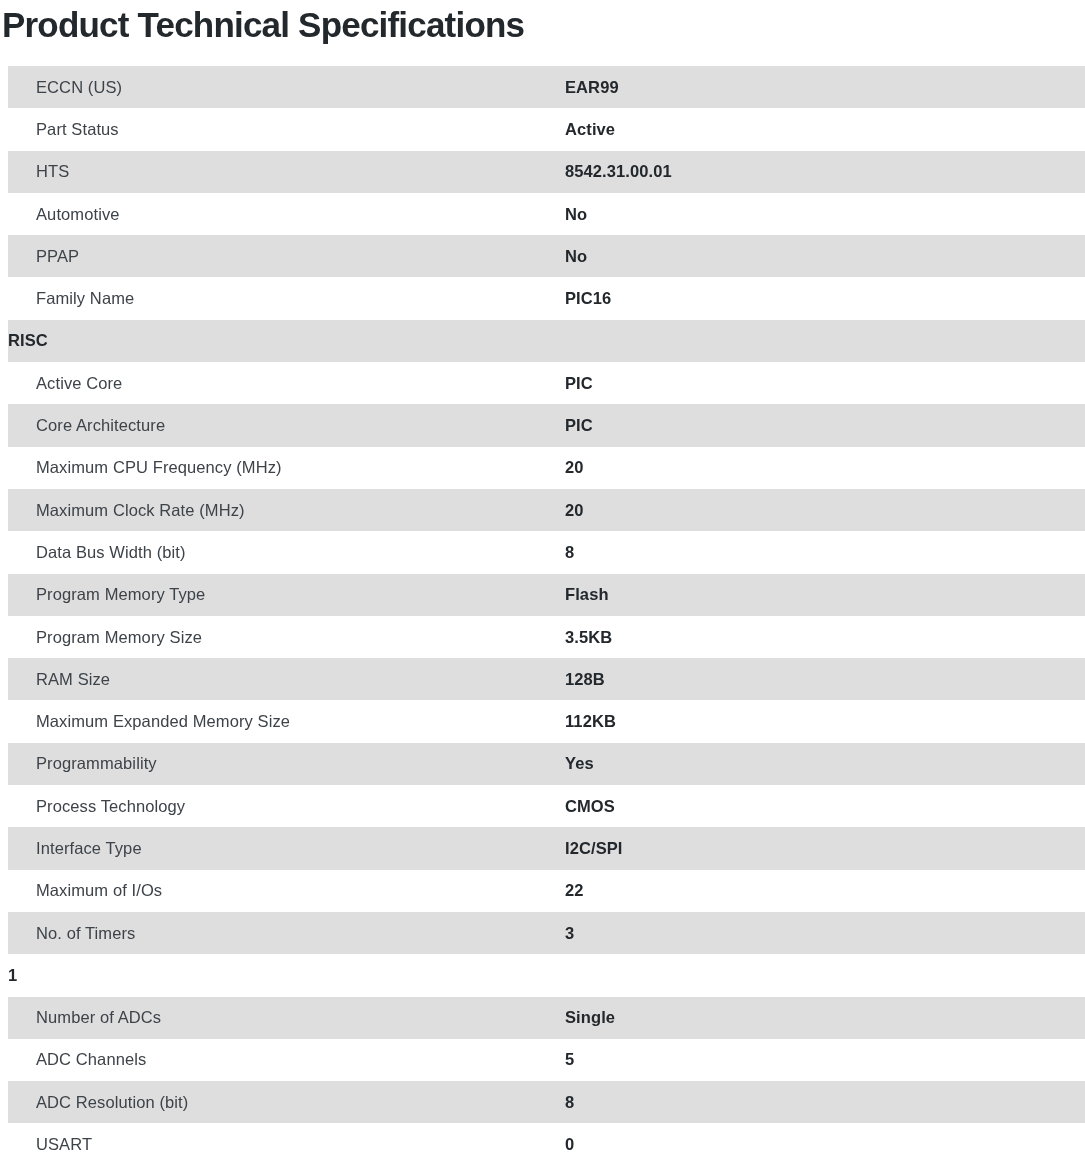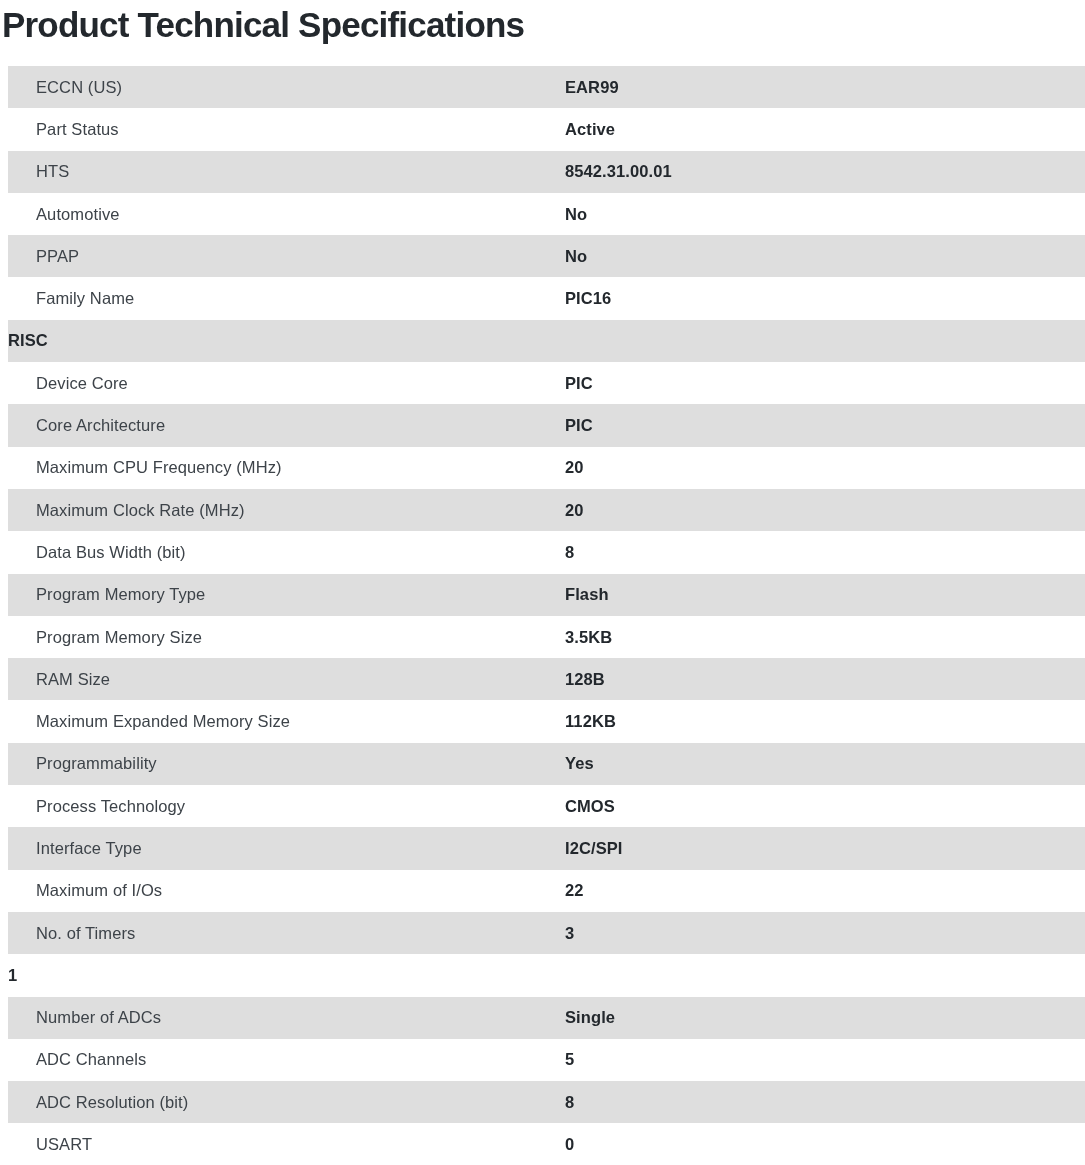--- a/index.html
+++ b/index.html
@@ -87,21 +87,21 @@
       <div class="spec-value">No</div>
     </div>
     <div class="spec-row">
       <div class="spec-label">Family Name</div>
       <div class="spec-value">PIC16</div>
     </div>
     <div class="spec-row alt">
       <div class="spec-value">RISC</div>
     </div>
     <div class="spec-row">
-      <div class="spec-label">Device Core</div>
+      <div class="spec-label">Active Core</div>
       <div class="spec-value">PIC</div>
     </div>
     <div class="spec-row alt">
       <div class="spec-label">Core Architecture</div>
       <div class="spec-value">PIC</div>
     </div>
     <div class="spec-row">
       <div class="spec-label">Maximum CPU Frequency (MHz)</div>
       <div class="spec-value">20</div>
     </div>

